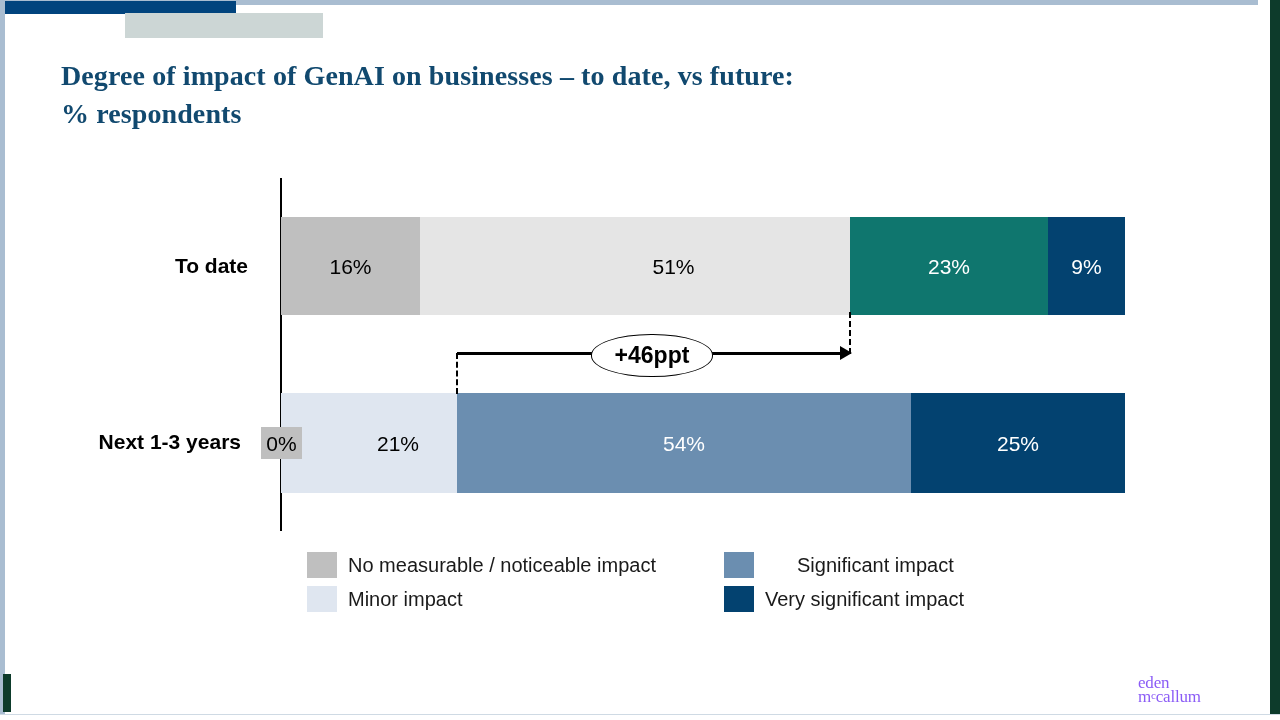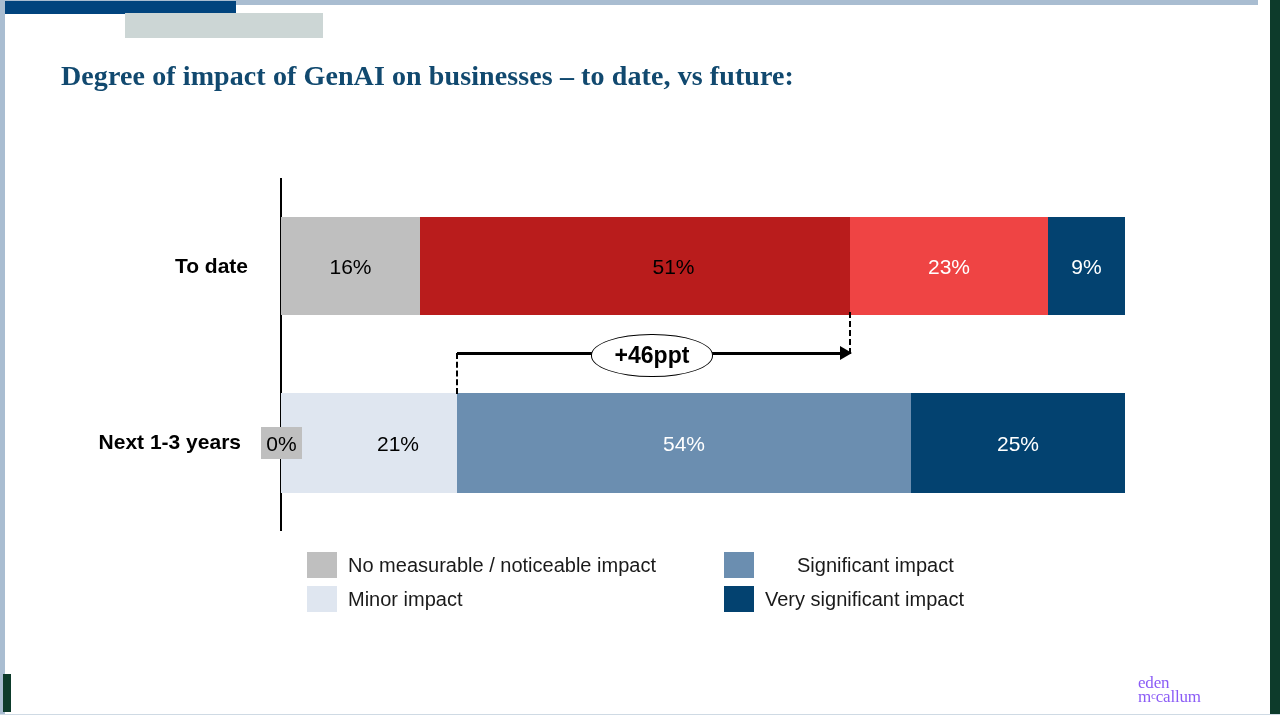--- a/index.html
+++ b/index.html
@@ -192,36 +192,37 @@
   <div class="edge-right-white"></div>
   <div class="edge-right-green"></div>
   <div class="edge-bottom"></div>
   <div class="corner-green"></div>
 
   <div class="header-navy"></div>
   <div class="header-grey"></div>
 
   <div class="title">
     <span>Degree of impact of GenAI on businesses – to date, vs future:</span>
+    <span class="title-line2">% respondents</span>
   </div>
 
   <div class="chart">
 
     <div class="axis-line"></div>
 
     <div class="cat-label cat-label-0">To date</div>
     <div class="cat-label cat-label-1">Next 1-3 years</div>
 
     <div class="seg" style="left:281px; top:217px; width:139px; height:98px; background:#bfbfbf; color:#000000;">
       <span class="seg-label">16%</span>
     </div>
-    <div class="seg" style="left:420px; top:217px; width:507px; height:98px; background:#b91c1c; color:#000000;">
+    <div class="seg" style="left:420px; top:217px; width:507px; height:98px; background:#e5e5e5; color:#000000;">
       <span class="seg-label">51%</span>
     </div>
-    <div class="seg" style="left:850px; top:217px; width:198px; height:98px; background:#ef4444; color:#ffffff;">
+    <div class="seg" style="left:850px; top:217px; width:198px; height:98px; background:#0f766e; color:#ffffff;">
       <span class="seg-label">23%</span>
     </div>
     <div class="seg" style="left:1048px; top:217px; width:77px; height:98px; background:#034270; color:#ffffff;">
       <span class="seg-label">9%</span>
     </div>
 
     <div class="seg" style="left:281px; top:393px; width:176px; height:100px; background:#dfe6f0; color:#000000;">
       <span class="seg-label" style="margin-left:58px;">21%</span>
     </div>
     <div class="seg" style="left:261px; top:427px; width:41px; height:32px; background:#bfbfbf; color:#000000;">

